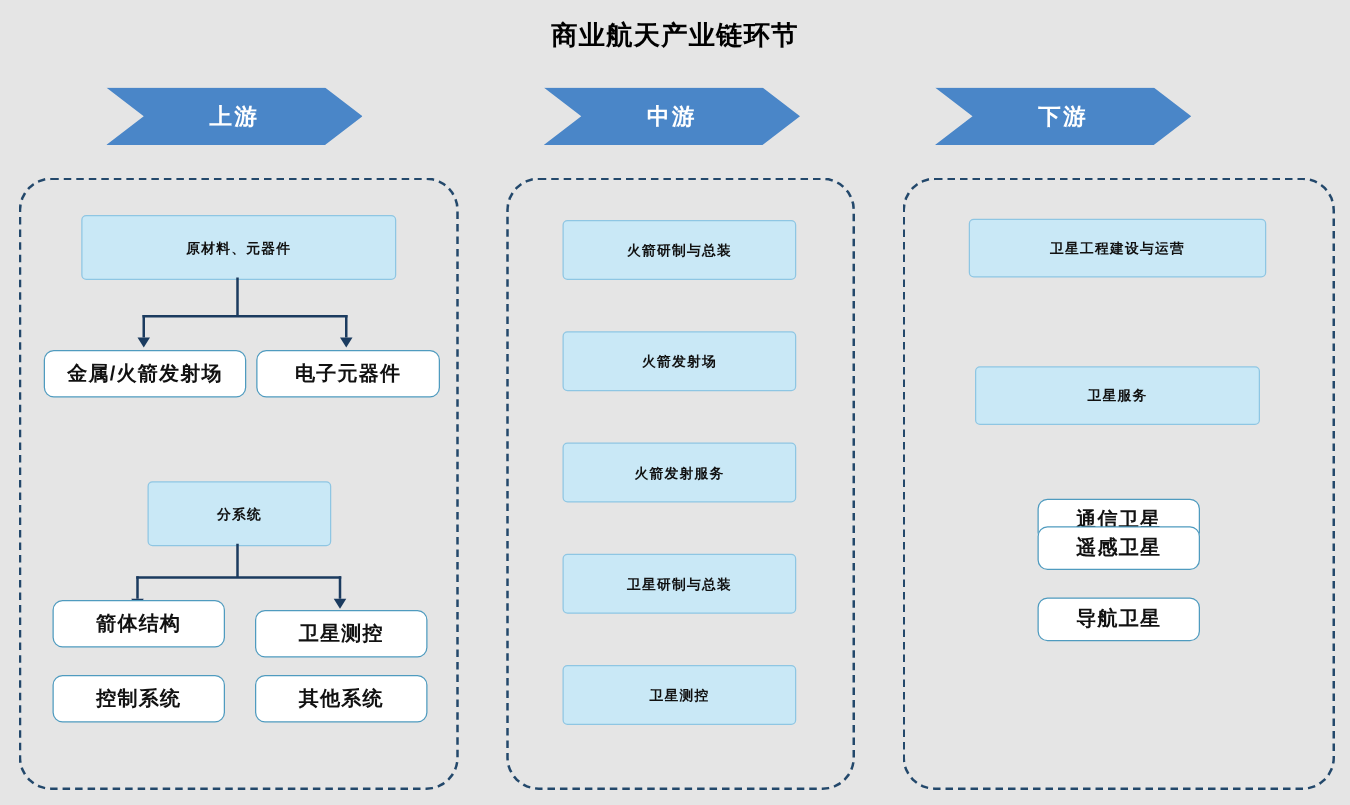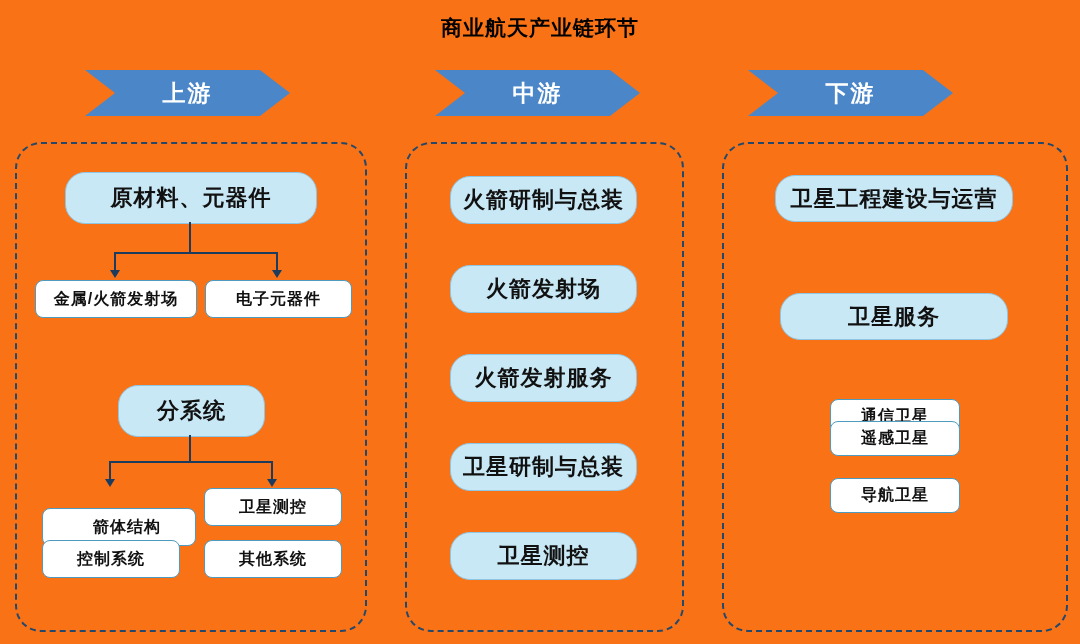--- a/index.html
+++ b/index.html
@@ -1,37 +1,37 @@
 <!DOCTYPE html>
 <html><head>
 <meta charset="utf-8">
 <style>
   html,body{margin:0;padding:0;background:#ffffff;}
   .page{
-    position:relative;width:1080px;height:644px;background:#f97316;overflow:hidden;
+    position:relative;width:1080px;height:644px;background:#e5e5e5;overflow:hidden;
     font-family:"Liberation Sans","DejaVu Sans",sans-serif;color:#111111;
   }
   .title{
     position:absolute;top:14px;left:0;width:1080px;text-align:center;
     font-size:21px;font-weight:bold;color:#000000;letter-spacing:1px;
   }
   .banner{
     position:absolute;top:70px;height:46px;width:205px;background:#4a86c8;
     clip-path:polygon(0 0, calc(100% - 30px) 0, 100% 50%, calc(100% - 30px) 100%, 0 100%, 30px 50%);
     display:flex;align-items:center;justify-content:center;
-    color:#ffffff;font-size:23px;font-weight:bold;letter-spacing:2px;
+    color:#ffffff;font-size:18px;font-weight:bold;letter-spacing:2px;
   }
   .panel{
     position:absolute;top:142px;height:486px;
     border:2px dashed #23486b;border-radius:26px;background:transparent;
   }
   .bluebox{
-    position:absolute;background:#c9e8f6;border:1px solid #8ec6e3;border-radius:20px;
+    position:absolute;background:#c9e8f6;border:1px solid #8ec6e3;border-radius:4px;
     display:flex;align-items:center;justify-content:center;
-    font-size:22px;font-weight:bold;color:#111111;letter-spacing:1px;
+    font-size:11px;font-weight:bold;color:#111111;letter-spacing:1px;
   }
   .whitebox{
     position:absolute;background:#ffffff;border:1.6px solid #4f9bbf;border-radius:8px;
     display:flex;align-items:center;justify-content:center;
     font-size:16px;font-weight:bold;color:#111111;letter-spacing:1px;
   }
   .vline,.hline{position:absolute;background:#1b3b5f;}
   .arrow-down{
     position:absolute;width:0;height:0;
     border-left:5px solid transparent;border-right:5px solid transparent;
@@ -73,21 +73,21 @@
 
   <div class="bluebox" style="left:118px;top:385px;width:145px;height:50px;">分系统</div>
 
   <div class="vline" style="left:189px;top:435px;width:2px;height:27px;"></div>
   <div class="hline" style="left:109px;top:461px;width:164px;height:2px;"></div>
   <div class="vline" style="left:109px;top:461px;width:2px;height:18px;"></div>
   <div class="vline" style="left:271px;top:461px;width:2px;height:18px;"></div>
   <div class="arrow-down" style="left:105px;top:479px;"></div>
   <div class="arrow-down" style="left:267px;top:479px;"></div>
 
-  <div class="whitebox" style="left:42px;top:508px;width:136px;height:36px;padding-left:16px;">箭体结构</div>
+  <div class="whitebox" style="left:42px;top:480px;width:136px;height:36px;">箭体结构</div>
   <div class="whitebox" style="left:204px;top:488px;width:136px;height:36px;">卫星测控</div>
   <div class="whitebox" style="left:42px;top:540px;width:136px;height:36px;">控制系统</div>
   <div class="whitebox" style="left:204px;top:540px;width:136px;height:36px;">其他系统</div>
 
   <div class="bluebox" style="left:450px;top:176px;width:185px;height:46px;">火箭研制与总装</div>
   <div class="bluebox" style="left:450px;top:265px;width:185px;height:46px;">火箭发射场</div>
   <div class="bluebox" style="left:450px;top:354px;width:185px;height:46px;">火箭发射服务</div>
   <div class="bluebox" style="left:450px;top:443px;width:185px;height:46px;">卫星研制与总装</div>
   <div class="bluebox" style="left:450px;top:532px;width:185px;height:46px;">卫星测控</div>
 

